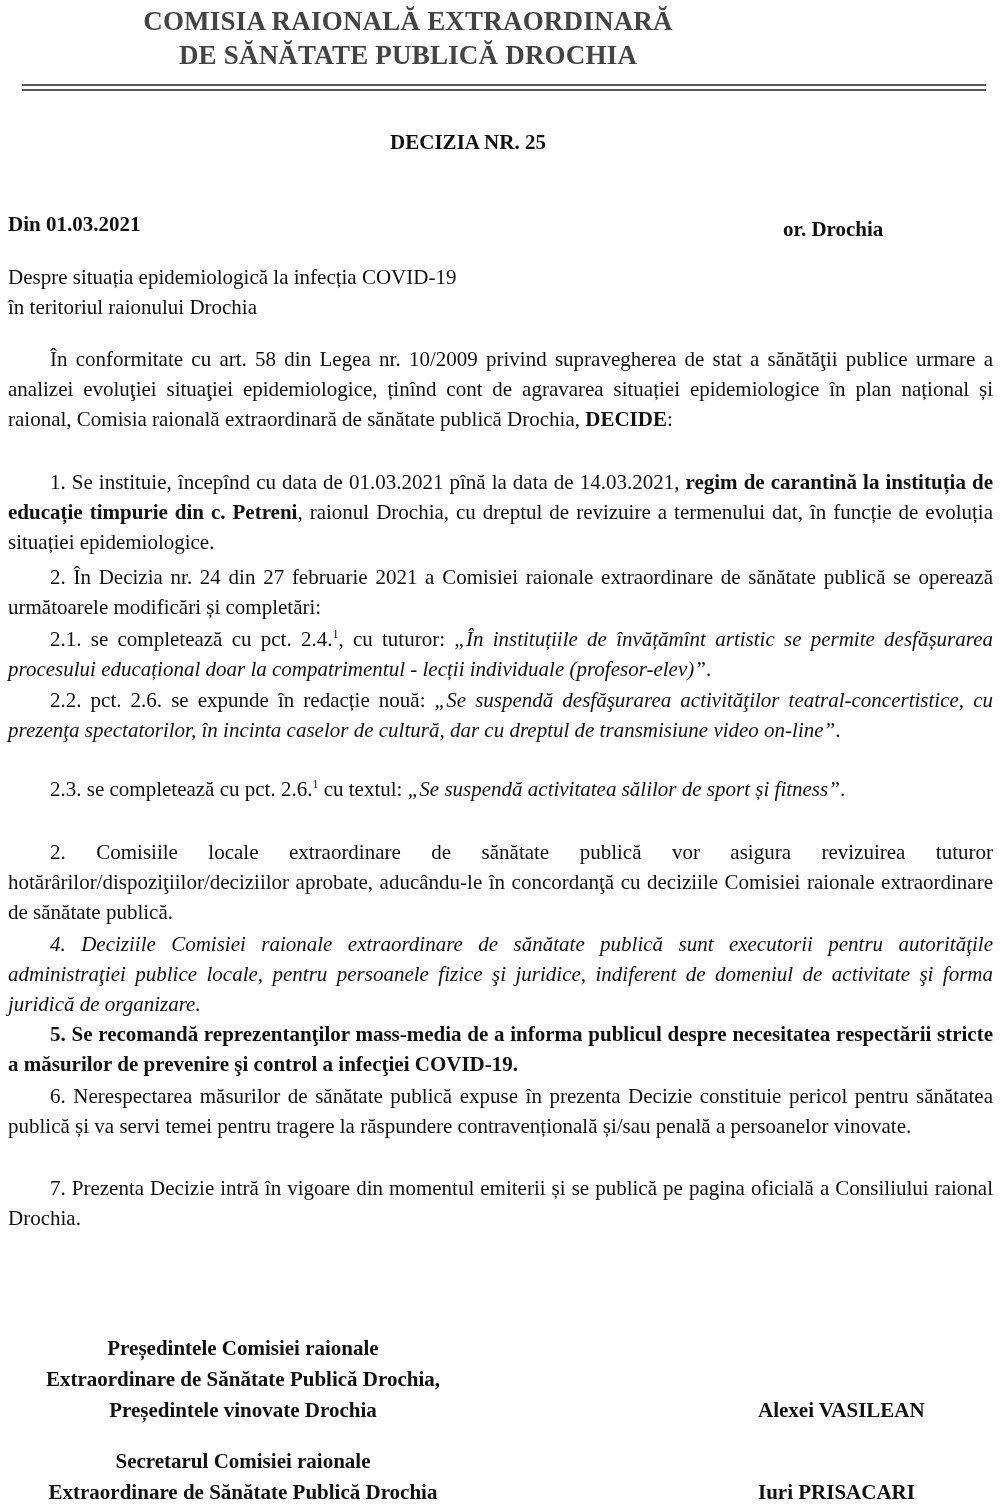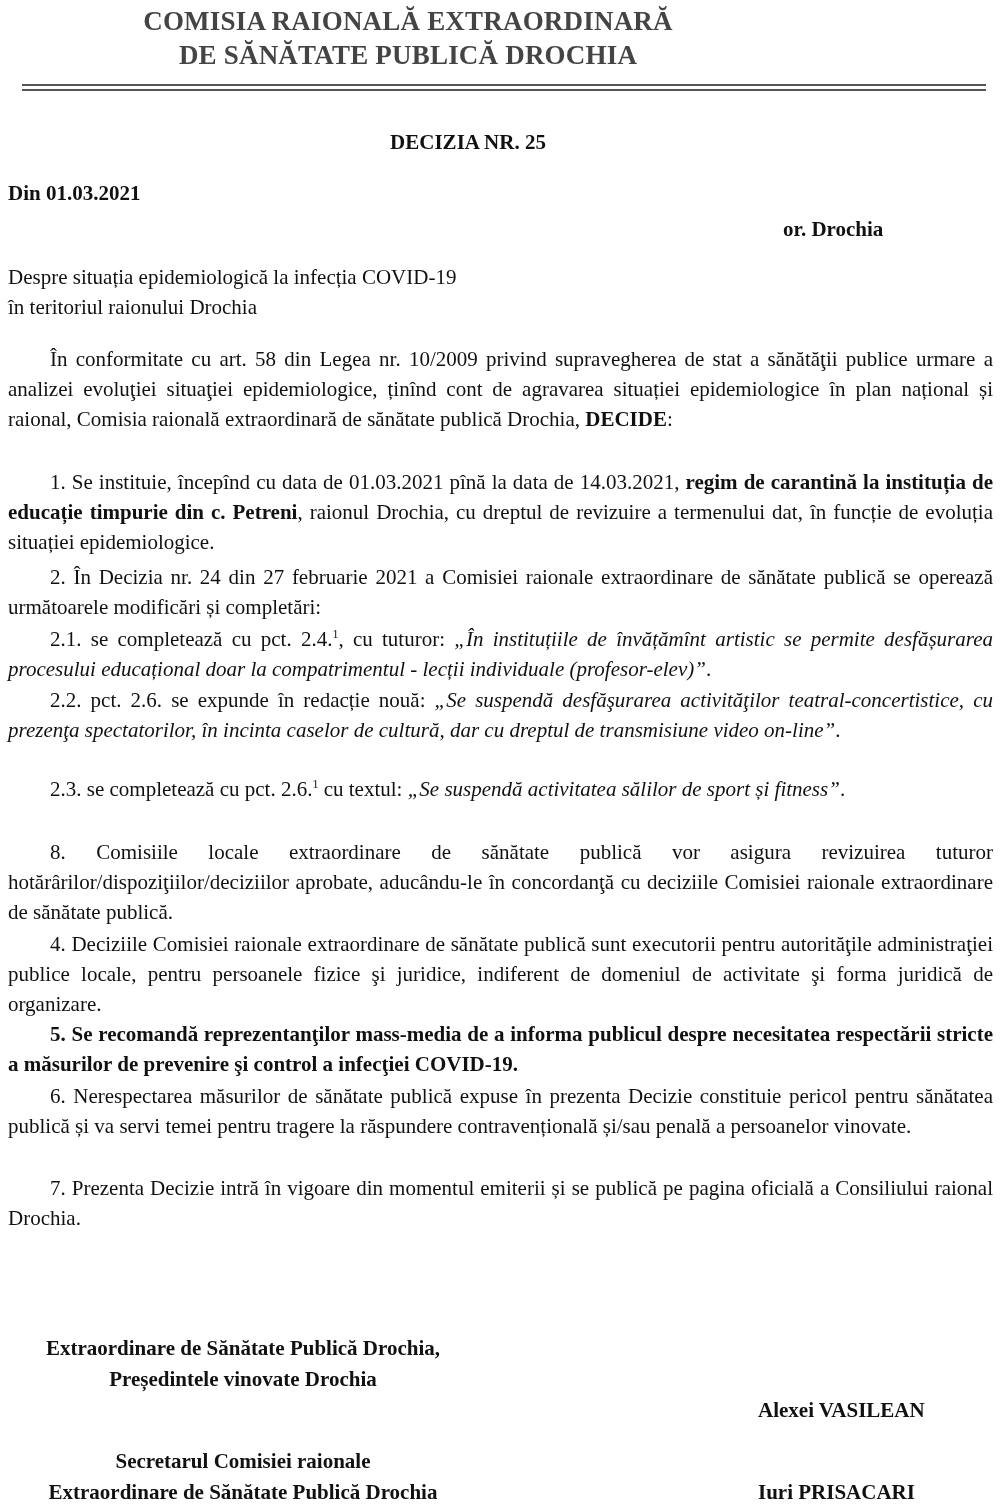--- a/index.html
+++ b/index.html
@@ -28,47 +28,48 @@
 </style>
 </head>
 <body>
 
 <div class="abs header-title" style="top:6px;">COMISIA RAIONALĂ EXTRAORDINARĂ</div>
 <div class="abs header-title" style="top:40px;">DE SĂNĂTATE PUBLICĂ DROCHIA</div>
 <div class="abs rule" style="top:84px;"></div>
 
 <div class="abs decision-no">DECIZIA NR. 25</div>
 
-<div class="abs bold" style="left:8px; top:181px;text-align:center;">Din 01.03.2021</div>
+<div class="abs bold" style="left:8px; top:212px;text-align:center;">Din 01.03.2021</div>
 <div class="abs bold" style="left:783px; top:197px;margin-top:20px;">or. Drochia</div>
 
 <div class="abs" style="left:8px; top:262px; line-height:30px;">
   <div>Despre situația epidemiologică la infecția COVID-19</div>
   <div>în teritoriul raionului Drochia</div>
 </div>
 
 <div class="abs para indent" style="top:344px;"><span>În conformitate cu art. 58 din Legea nr. 10/2009 privind supravegherea de stat a sănătăţii publice urmare a analizei evoluţiei situaţiei epidemiologice, ținînd cont de agravarea situației epidemiologice în plan național și raional, Comisia raională extraordinară de sănătate publică Drochia, </span><span class="bold">DECIDE</span><span>:</span></div>
 
 <div class="abs para indent" style="top:467px;"><span>1. Se instituie, începînd cu data de 01.03.2021 pînă la data de 14.03.2021, </span><span class="bold">regim de carantină la instituția de educație timpurie din c. Petreni</span><span>, raionul Drochia, cu dreptul de revizuire a termenului dat, în funcție de evoluția situației epidemiologice.</span></div>
 
 <div class="abs para indent" style="top:562px;">2. În Decizia nr. 24 din 27 februarie 2021 a Comisiei raionale extraordinare de sănătate publică se operează următoarele modificări și completări:</div>
 
 <div class="abs para indent" style="top:624px;"><span>2.1. se completează cu pct. 2.4.</span><sup>1</sup><span>, cu tuturor: </span><span class="it">„În instituțiile de învățămînt artistic se permite desfășurarea procesului educațional doar la compatrimentul - lecții individuale (profesor-elev)”</span><span>.</span></div>
 
 <div class="abs para indent" style="top:685px;"><span>2.2. pct. 2.6. se expunde în redacție nouă: </span><span class="it">„Se suspendă desfăşurarea activităţilor teatral-concertistice, cu prezenţa spectatorilor, în incinta caselor de cultură, dar cu dreptul de transmisiune video on-line”</span><span>.</span></div>
 
 <div class="abs para indent" style="top:774px;font-family:Liberation Serif, serif;"><span>2.3. se completează cu pct. 2.6.</span><sup>1</sup><span> cu textul: </span><span class="it">„Se suspendă activitatea sălilor de sport și fitness”</span><span>.</span></div>
 
-<div class="abs para indent" style="top:837px;">8. Comisiile locale extraordinare de sănătate publică vor asigura revizuirea tuturor hotărârilor/dispoziţiilor/deciziilor aprobate, aducându-le în concordanţă cu deciziile Comisiei raionale extraordinare de sănătate publică.</div>
-<div class="abs para indent" style="top:929px;">4. Deciziile Comisiei raionale extraordinare de sănătate publică sunt executorii pentru autorităţile administraţiei publice locale, pentru persoanele fizice şi juridice, indiferent de domeniul de activitate şi forma juridică de organizare.</div>
+<div class="abs para indent" style="top:837px;">2. Comisiile locale extraordinare de sănătate publică vor asigura revizuirea tuturor hotărârilor/dispoziţiilor/deciziilor aprobate, aducându-le în concordanţă cu deciziile Comisiei raionale extraordinare de sănătate publică.</div>
+<div class="abs para indent" style="top:929px;font-style:italic;">4. Deciziile Comisiei raionale extraordinare de sănătate publică sunt executorii pentru autorităţile administraţiei publice locale, pentru persoanele fizice şi juridice, indiferent de domeniul de activitate şi forma juridică de organizare.</div>
 <div class="abs para indent" style="top:1019px;font-weight:bold;">5. Se recomandă reprezentanţilor mass-media de a informa publicul despre necesitatea respectării stricte a măsurilor de prevenire şi control a infecţiei COVID-19.</div>
 <div class="abs para indent" style="top:1081px;">6. Nerespectarea măsurilor de sănătate publică expuse în prezenta Decizie constituie pericol pentru sănătatea publică și va servi temei pentru tragere la răspundere contravențională și/sau penală a persoanelor vinovate.</div>
 <div class="abs para indent" style="top:1173px;">7. Prezenta Decizie intră în vigoare din momentul emiterii și se publică pe pagina oficială a Consiliului raional Drochia.</div>
 
 <div class="abs sig" style="left:8px; top:1333px; width:470px; text-align:center;">
+  <div>Președintele Comisiei raionale</div>
   <div>Extraordinare de Sănătate Publică Drochia,</div>
   <div>Președintele vinovate Drochia</div>
 </div>
 <div class="abs sig" style="left:758px; top:1395px;">Alexei VASILEAN</div>
 
 <div class="abs sig" style="left:8px; top:1446px; width:470px; text-align:center;">
   <div>Secretarul Comisiei raionale</div>
   <div>Extraordinare de Sănătate Publică Drochia</div>
 </div>
 <div class="abs sig" style="left:758px; top:1477px;">Iuri PRISACARI</div>

